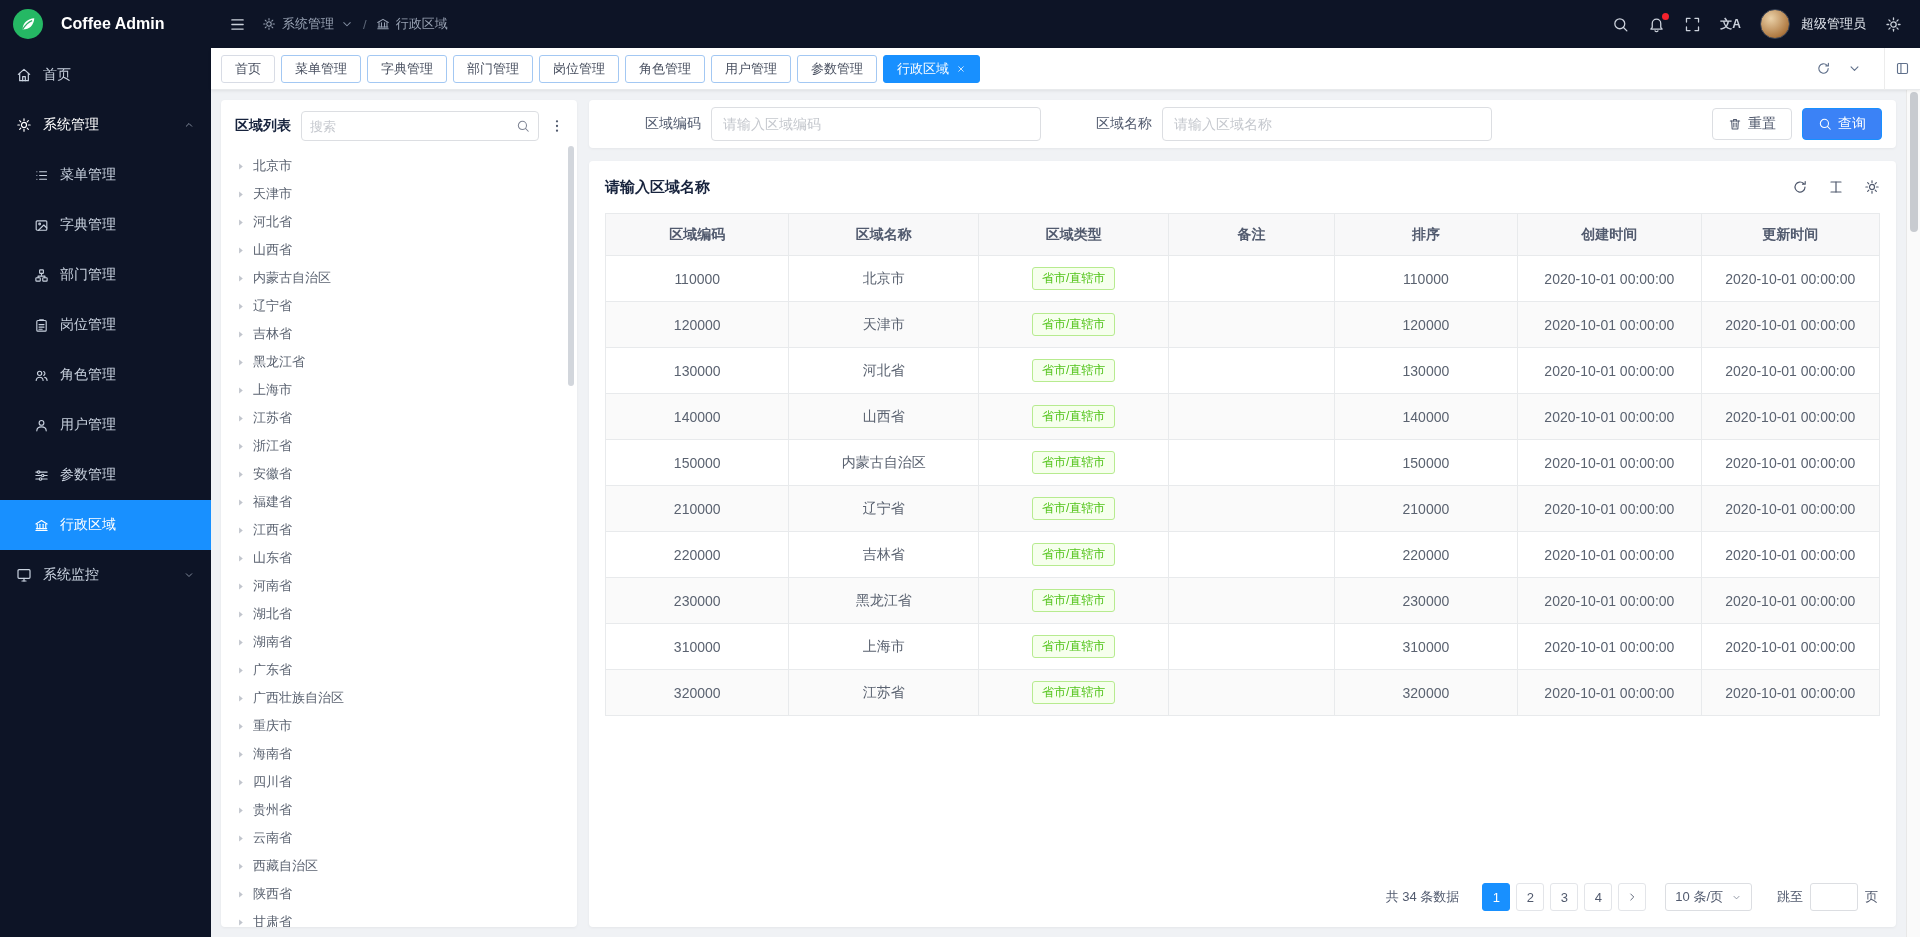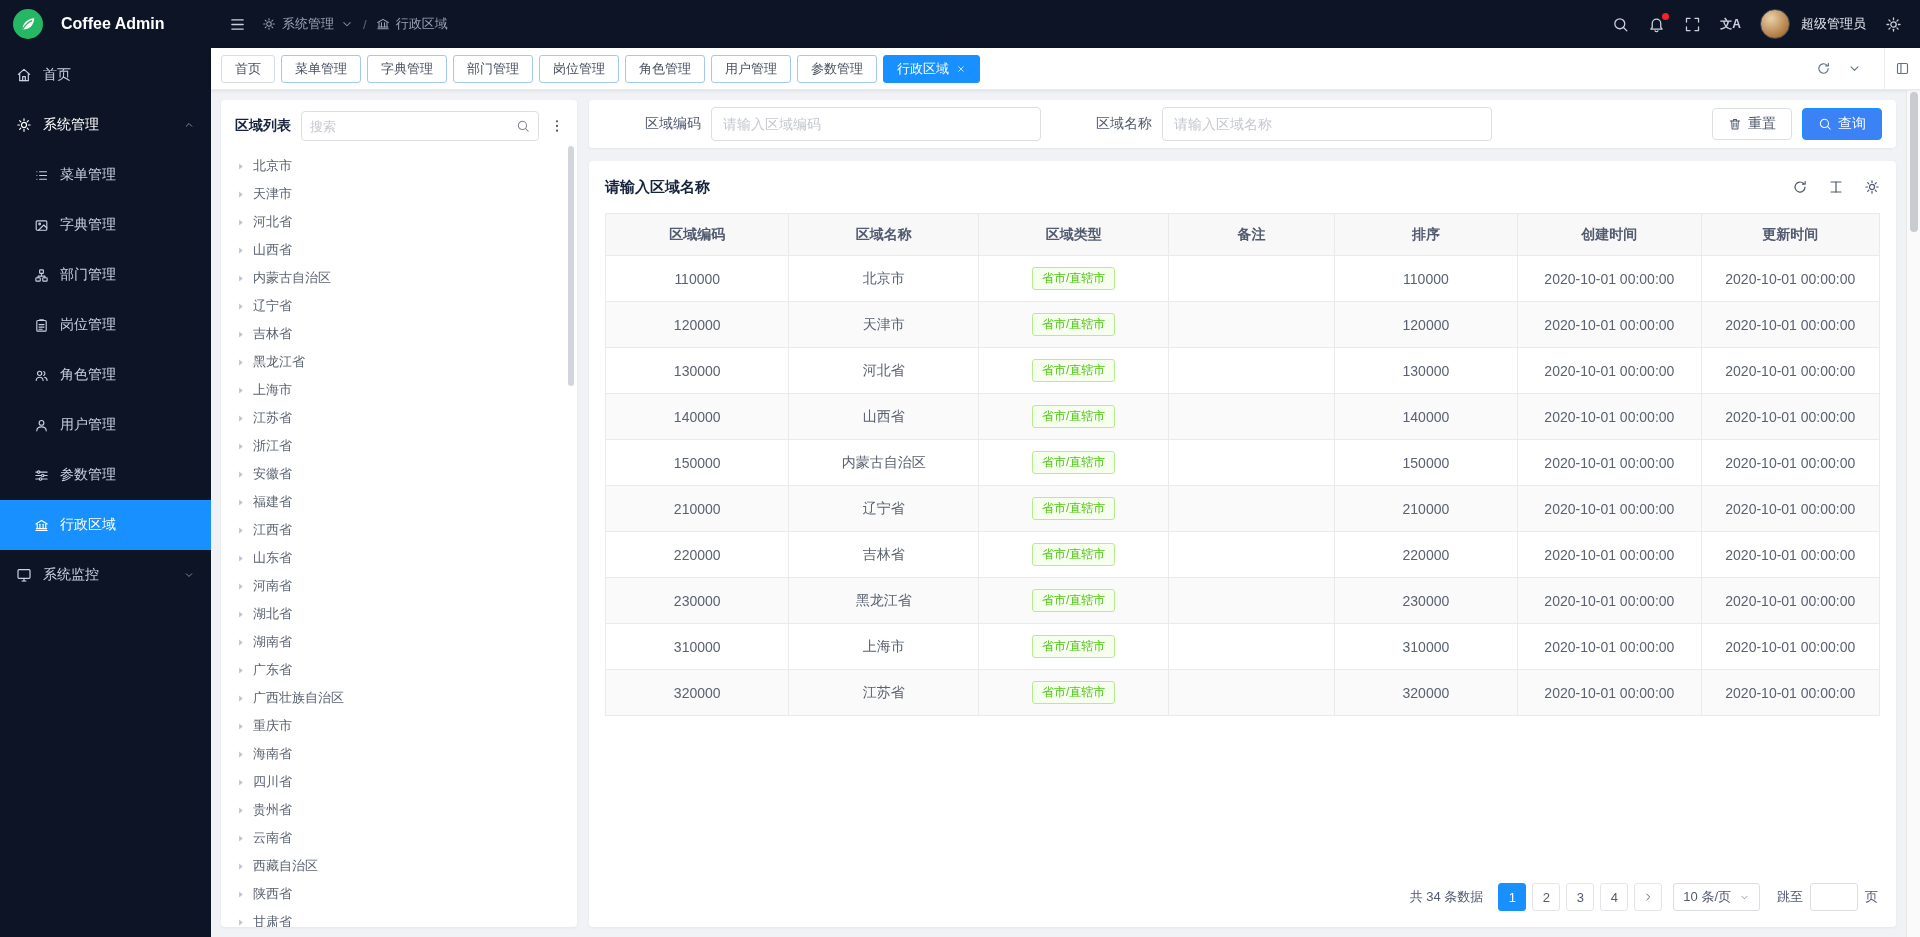--- a/index.html
+++ b/index.html
@@ -93,21 +93,21 @@
   .card-title{font-size:15px;font-weight:700;color:#17233d}
   .card-tools{margin-left:auto;display:flex;gap:20px;color:#515a6e;font-size:16px}
   .card-tools .ic{cursor:pointer}
 
   table{width:100%;border-collapse:collapse;table-layout:fixed}
   th,td{border:1px solid #e8eaec;text-align:center;font-size:14px;color:#5a6270;height:46px;padding:0 8px;overflow:hidden;white-space:nowrap}
   thead th{background:#f8f8f9;font-weight:700;color:#515a6e;height:42px}
   tbody tr:nth-child(even){background:#fafafa}
   .badge{display:inline-block;padding:2px 9px;font-size:12px;color:#52c41a;background:#f6ffed;border:1px solid #b7eb8f;border-radius:3px;line-height:17px}
 
-  .pager-row{margin-top:auto;display:flex;align-items:center;justify-content:flex-end;gap:7px;padding:14px 2px 16px;font-size:13px;color:#515a6e;flex-shrink:0}
+  .pager-row{margin-top:auto;display:flex;align-items:center;justify-content:flex-end;gap:15px;padding:14px 2px 16px;font-size:13px;color:#515a6e;flex-shrink:0}
   .pager-total{margin-right:8px}
   .pager-pages{display:flex;gap:6px}
   .page-btn{min-width:28px;height:28px;border:1px solid #e3e5e9;border-radius:3px;background:#fff;display:inline-flex;align-items:center;justify-content:center;font-size:13px;color:#515a6e}
   .page-btn .ic{font-size:12px}
   .page-btn.active{background:#1890ff;border-color:#1890ff;color:#fff}
   .page-size{height:28px;border:1px solid #dcdee2;border-radius:3px;display:inline-flex;align-items:center;gap:8px;padding:0 9px;font-size:13px;cursor:pointer;margin-left:4px}
   .page-size .ic{font-size:11px;color:#808695}
   .jump-wrap{display:flex;align-items:center;gap:7px;margin-left:10px}
   .jump-input{width:48px;height:28px;border:1px solid #dcdee2;border-radius:3px;outline:none;padding:0 6px;text-align:center}
 </style>

